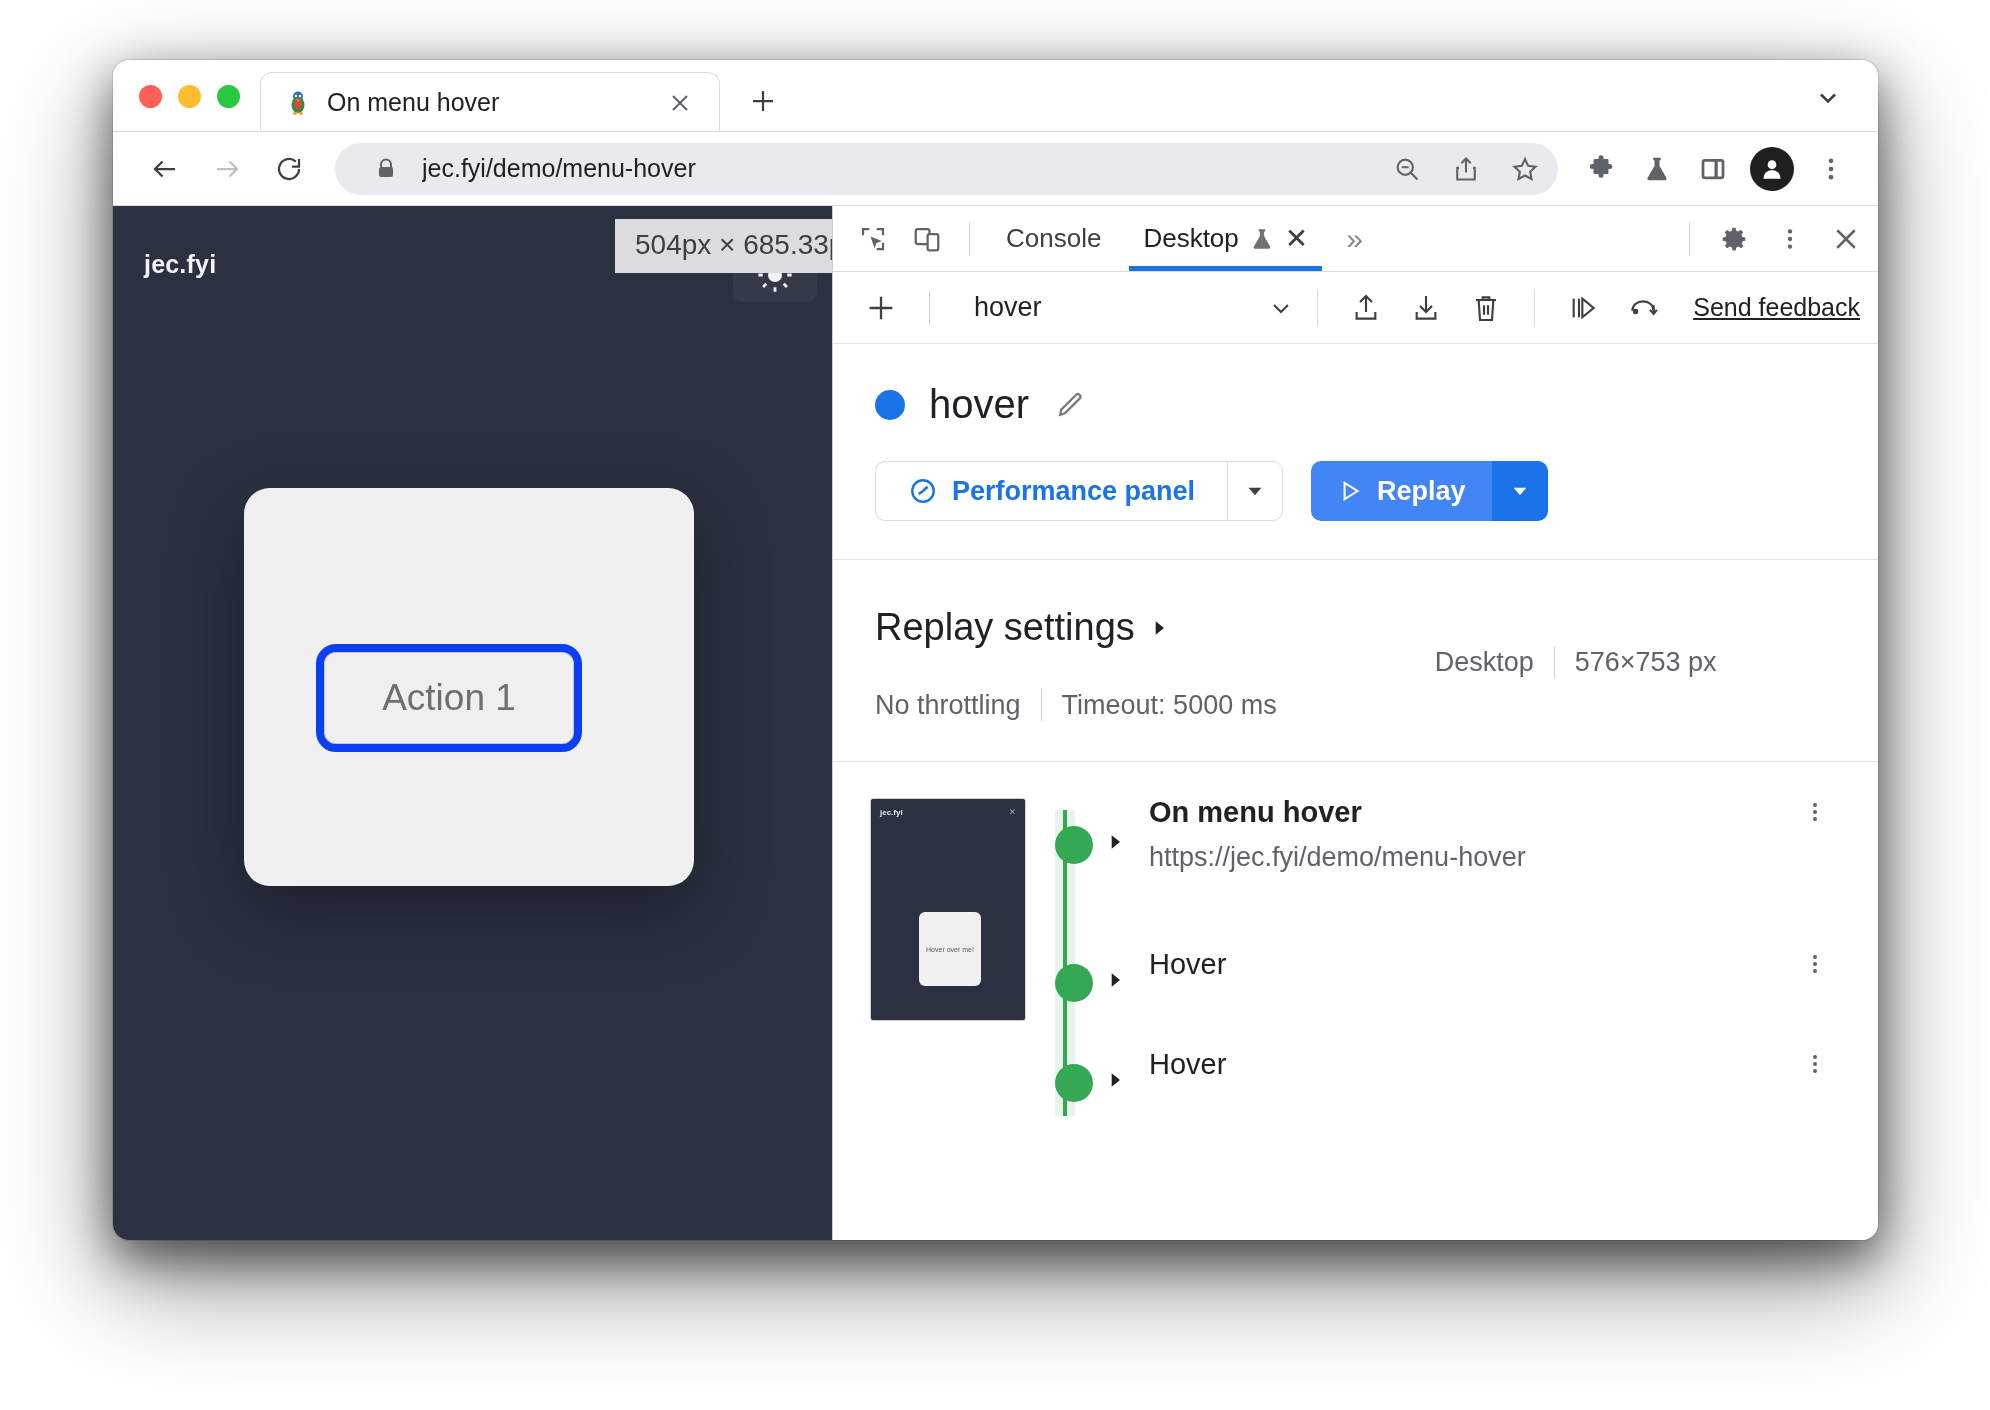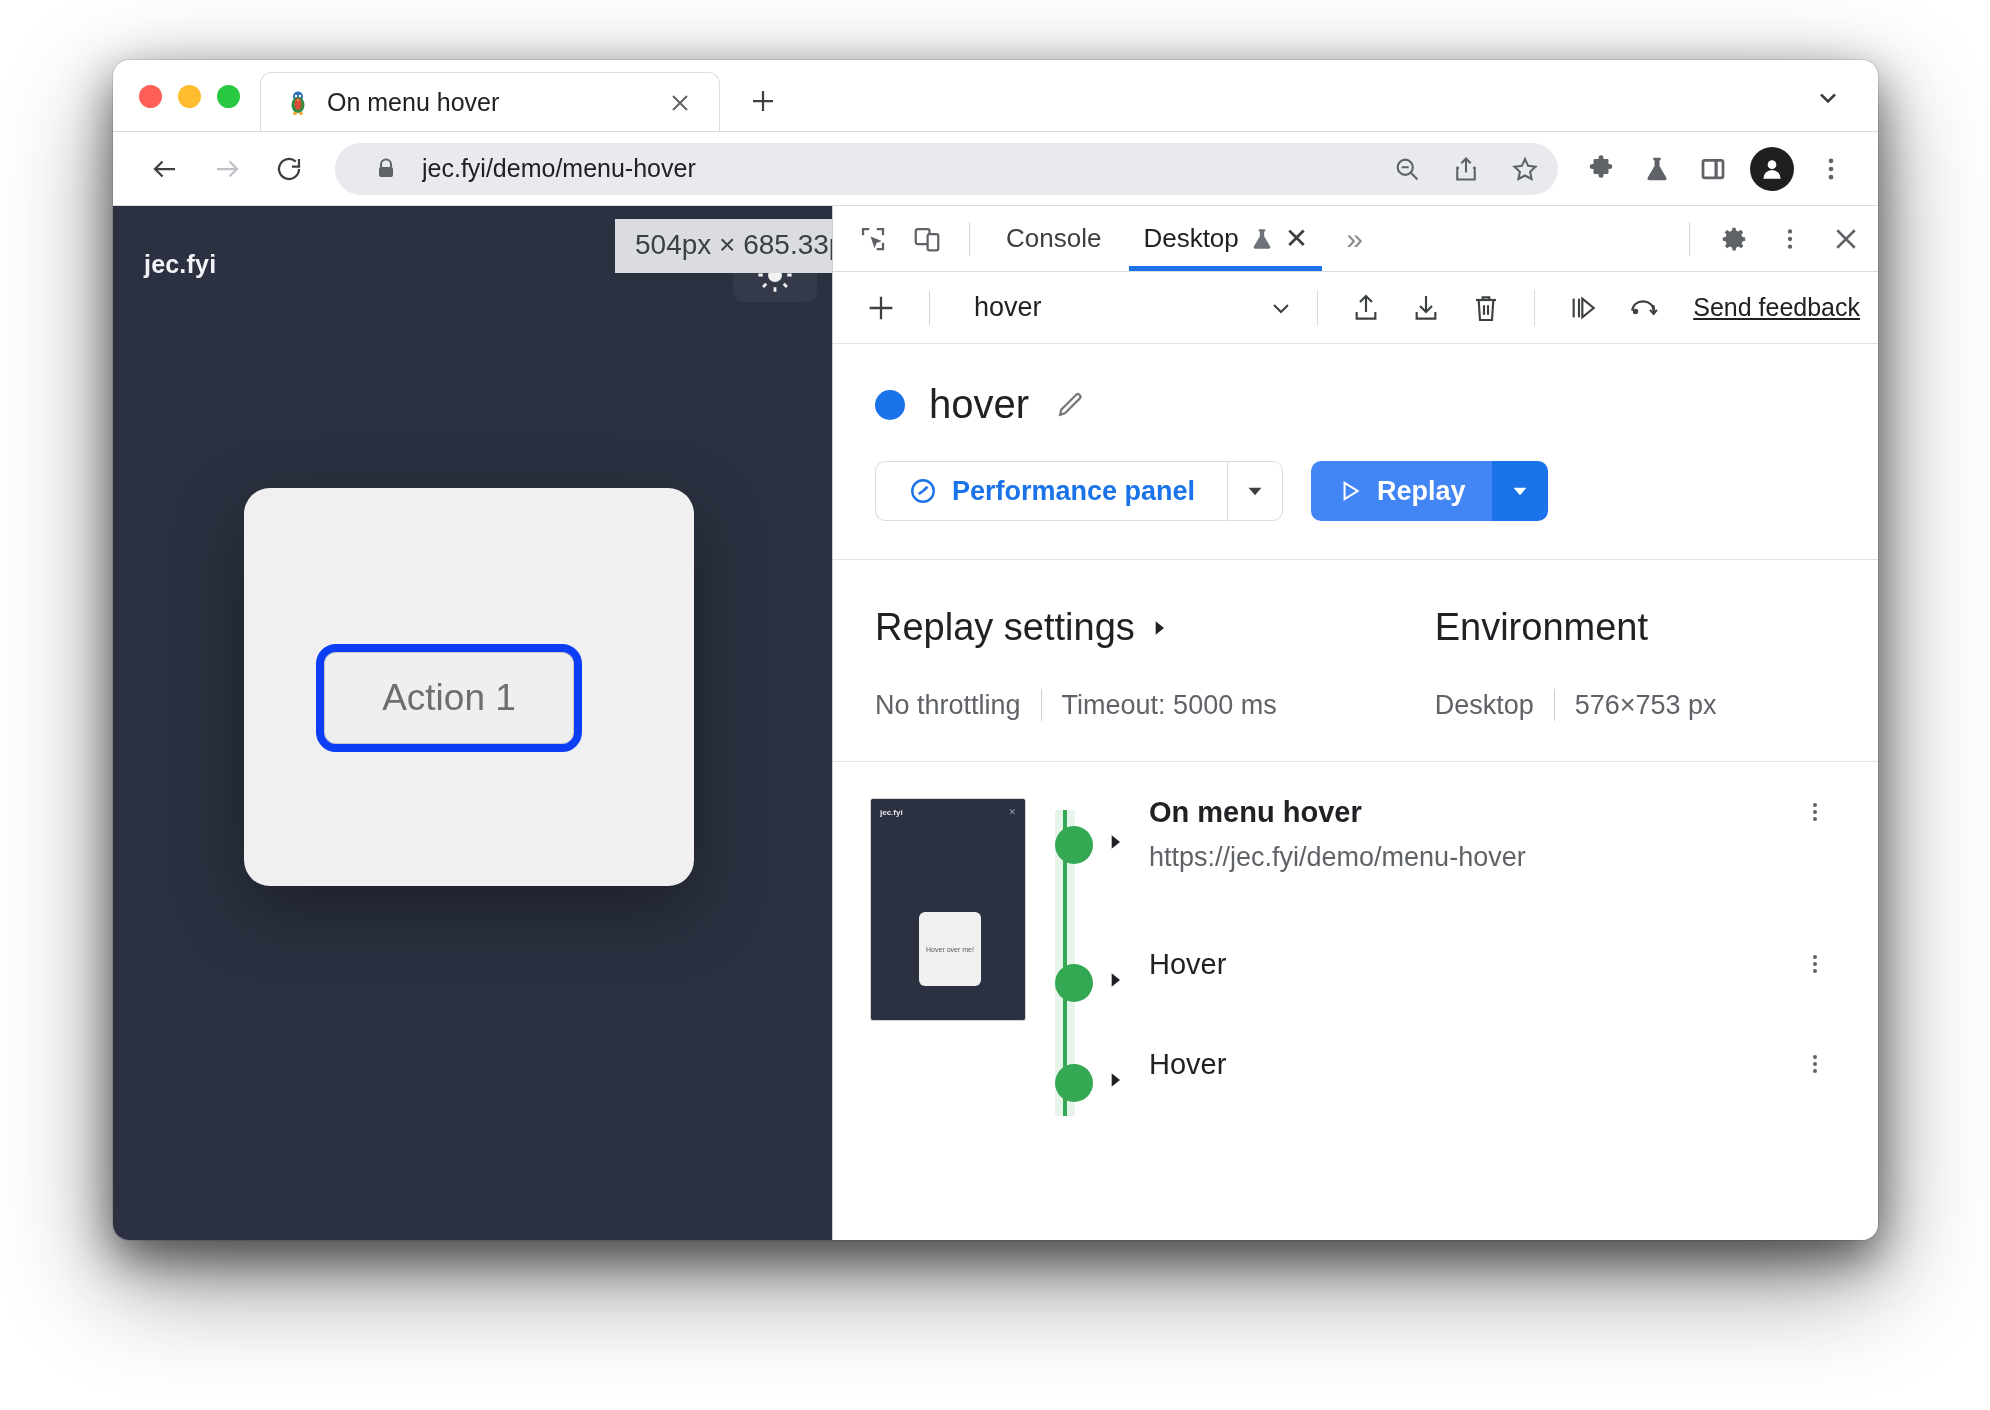--- a/index.html
+++ b/index.html
@@ -692,21 +692,20 @@
               </span>
             </div>
             <div class="settings-sub">
               <span>No throttling</span>
               <span class="pipe"></span>
               <span>Timeout: 5000 ms</span>
             </div>
           </div>
 
           <div class="settings-col env">
-            <div class="settings-head">Environment</div>
             <div class="settings-sub">
               <span>Desktop</span>
               <span class="pipe"></span>
               <span>576×753 px</span>
             </div>
           </div>
         </div>
 
         <div class="steps">
           <div class="steps-inner">

